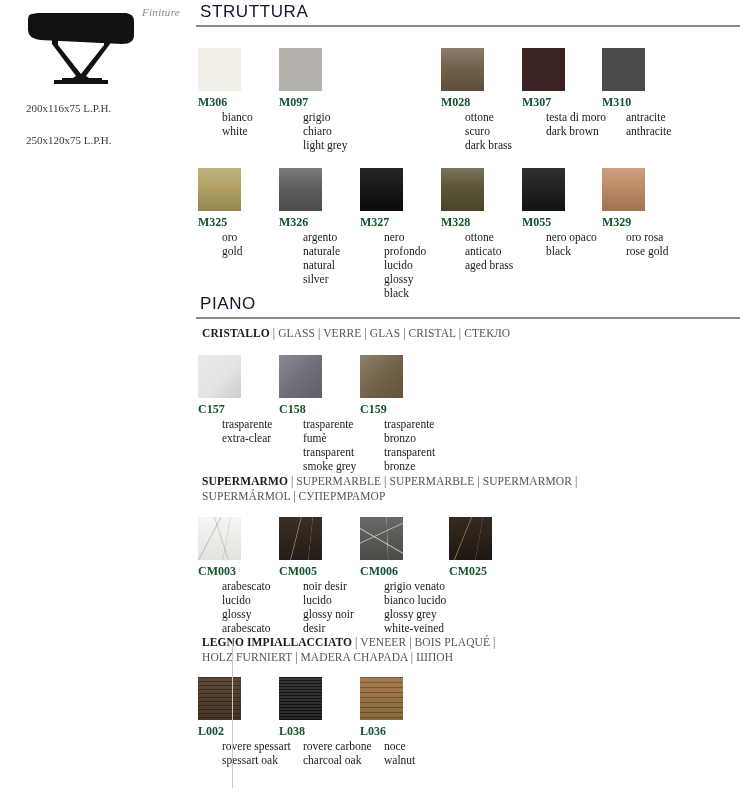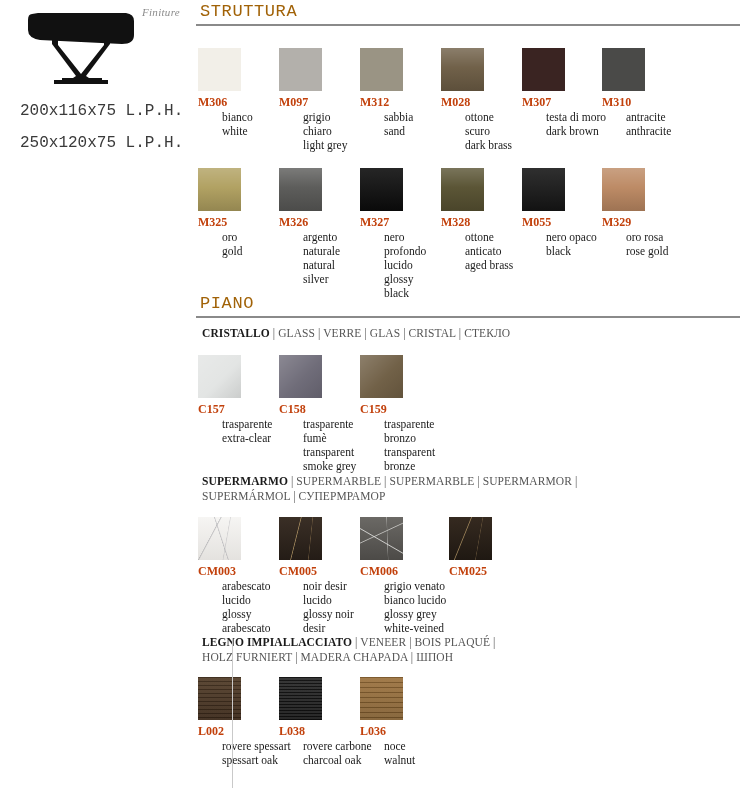--- a/index.html
+++ b/index.html
@@ -36,48 +36,48 @@
   }
   #product-illustration {
     position: absolute;
     left: 18px;
     top: 8px;
     width: 124px;
     height: 84px;
   }
   .dimension-line {
     position: absolute;
-    left: 20px;
-    font-family: Liberation Mono, monospace;
-    font-size: 16px;
+    left: 26px;
+    font-family: Liberation Serif, serif;
+    font-size: 11px;
     color: #3a3a3a;
     white-space: nowrap;
   }
   #dimension-0 { top: 102px; }
   #dimension-1 { top: 134px; }
 
   
   #content {
     position: absolute;
     left: 196px;
     top: 0;
     width: 554px;
     height: 795px;
   }
 
   .section { position: absolute; left: 0; width: 554px; }
   #section-struttura { top: 0; }
   #section-piano { top: 292px; }
 
   .section-title {
-    font-family: Liberation Mono, monospace;
+    font-family: Liberation Sans, sans-serif;
     font-size: 17px;
     font-weight: 400;
     letter-spacing: 0.6px;
-    color: #a16207;
+    color: #0f172a;
     padding: 2px 16px 3px 4px;
     margin: 0;
   }
   .section-rule {
     height: 2px;
     background: #8a8a8a;
     width: 544px;
     margin: 0 0 0 0;
   }
 
@@ -104,21 +104,21 @@
   .swatch-chip {
     width: 43px;
     height: 43px;
     display: block;
     background-color: #cccccc;
   }
   .swatch-code {
     font-family: "Liberation Serif", serif;
     font-weight: bold;
     font-size: 12px;
-    color: #c2410c;
+    color: #14532d;
     margin-top: 5px;
     line-height: 13px;
     white-space: nowrap;
   }
   .swatch-desc {
     font-family: "Liberation Serif", serif;
     font-size: 11.5px;
     color: #1a1a1a;
     line-height: 14px;
     margin-top: 1px;
@@ -169,26 +169,20 @@
           <div class="swatch-code">M306</div>
           <div class="swatch-desc">bianco
 white</div>
         </div>
         <div class="swatch-cell" style="left:83px">
           <span class="swatch-chip" style="background-color: rgb(179, 176, 171);"></span>
           <div class="swatch-code">M097</div>
           <div class="swatch-desc">grigio
 chiaro
 light grey</div>
-        </div>
-        <div class="swatch-cell" style="left:164px">
-          <span class="swatch-chip" style="background-color: rgb(154, 148, 132);"></span>
-          <div class="swatch-code">M312</div>
-          <div class="swatch-desc">sabbia
-sand</div>
         </div>
         <div class="swatch-cell" style="left:245px">
           <span class="swatch-chip" style="background-color: rgb(110, 94, 70); background-image: linear-gradient(rgba(255, 255, 255, 0.2), rgba(255, 255, 255, 0.02) 45%, rgba(0, 0, 0, 0.16));"></span>
           <div class="swatch-code">M028</div>
           <div class="swatch-desc">ottone
 scuro
 dark brass</div>
         </div>
         <div class="swatch-cell" style="left:326px">
           <span class="swatch-chip" style="background-color: rgb(58, 36, 34);"></span>

